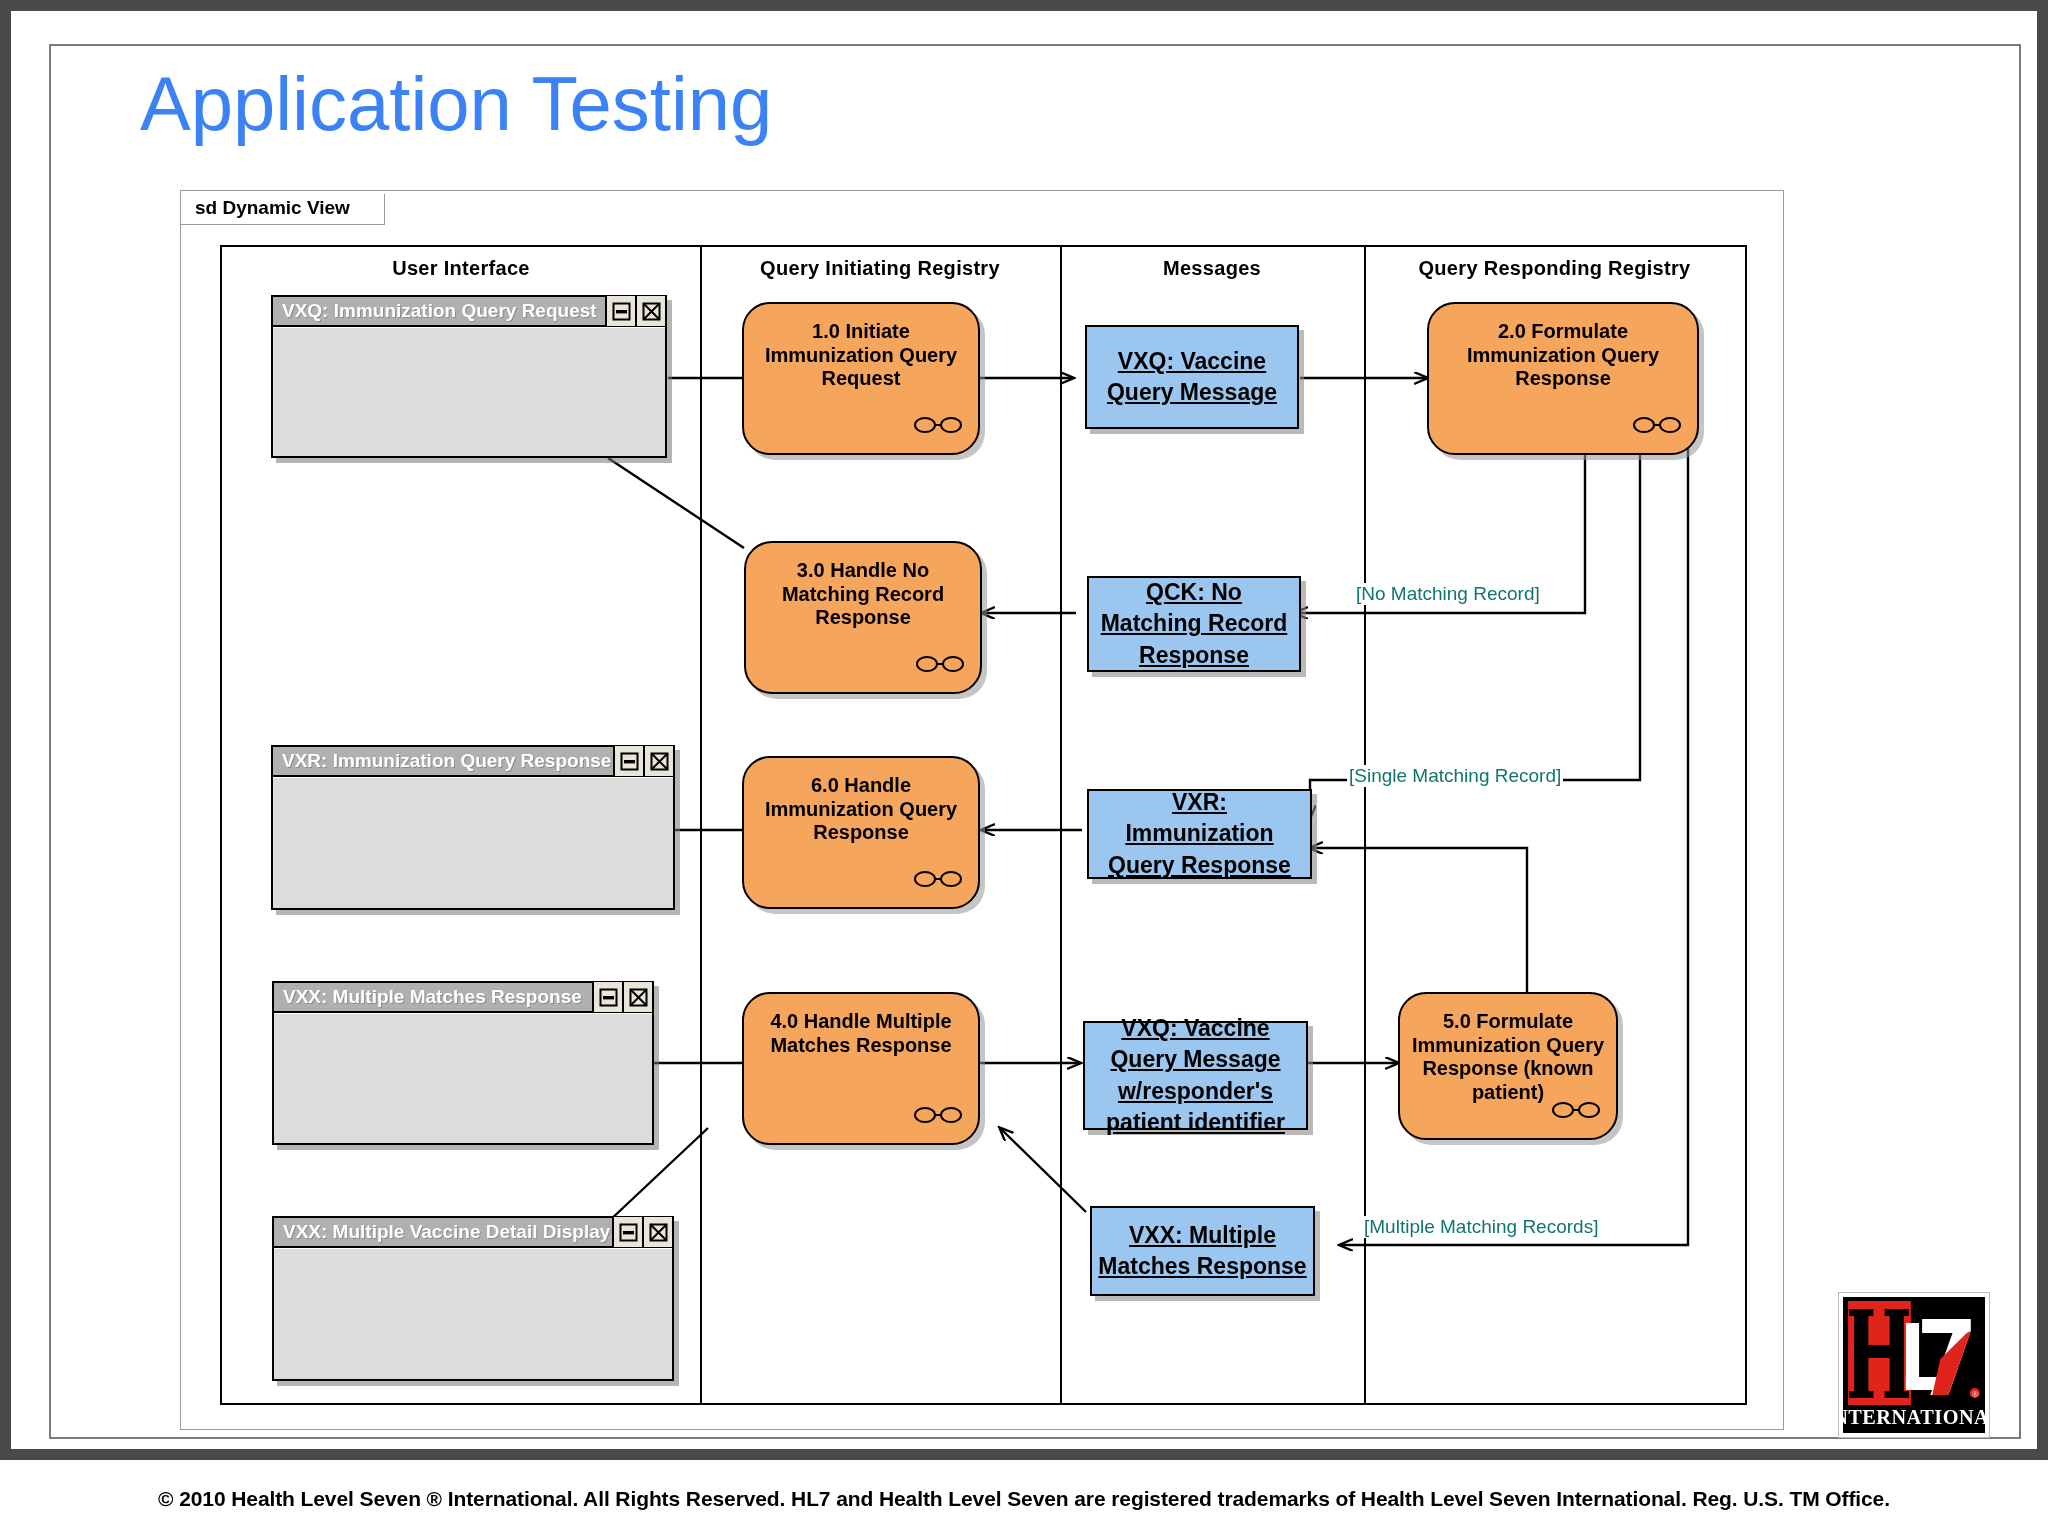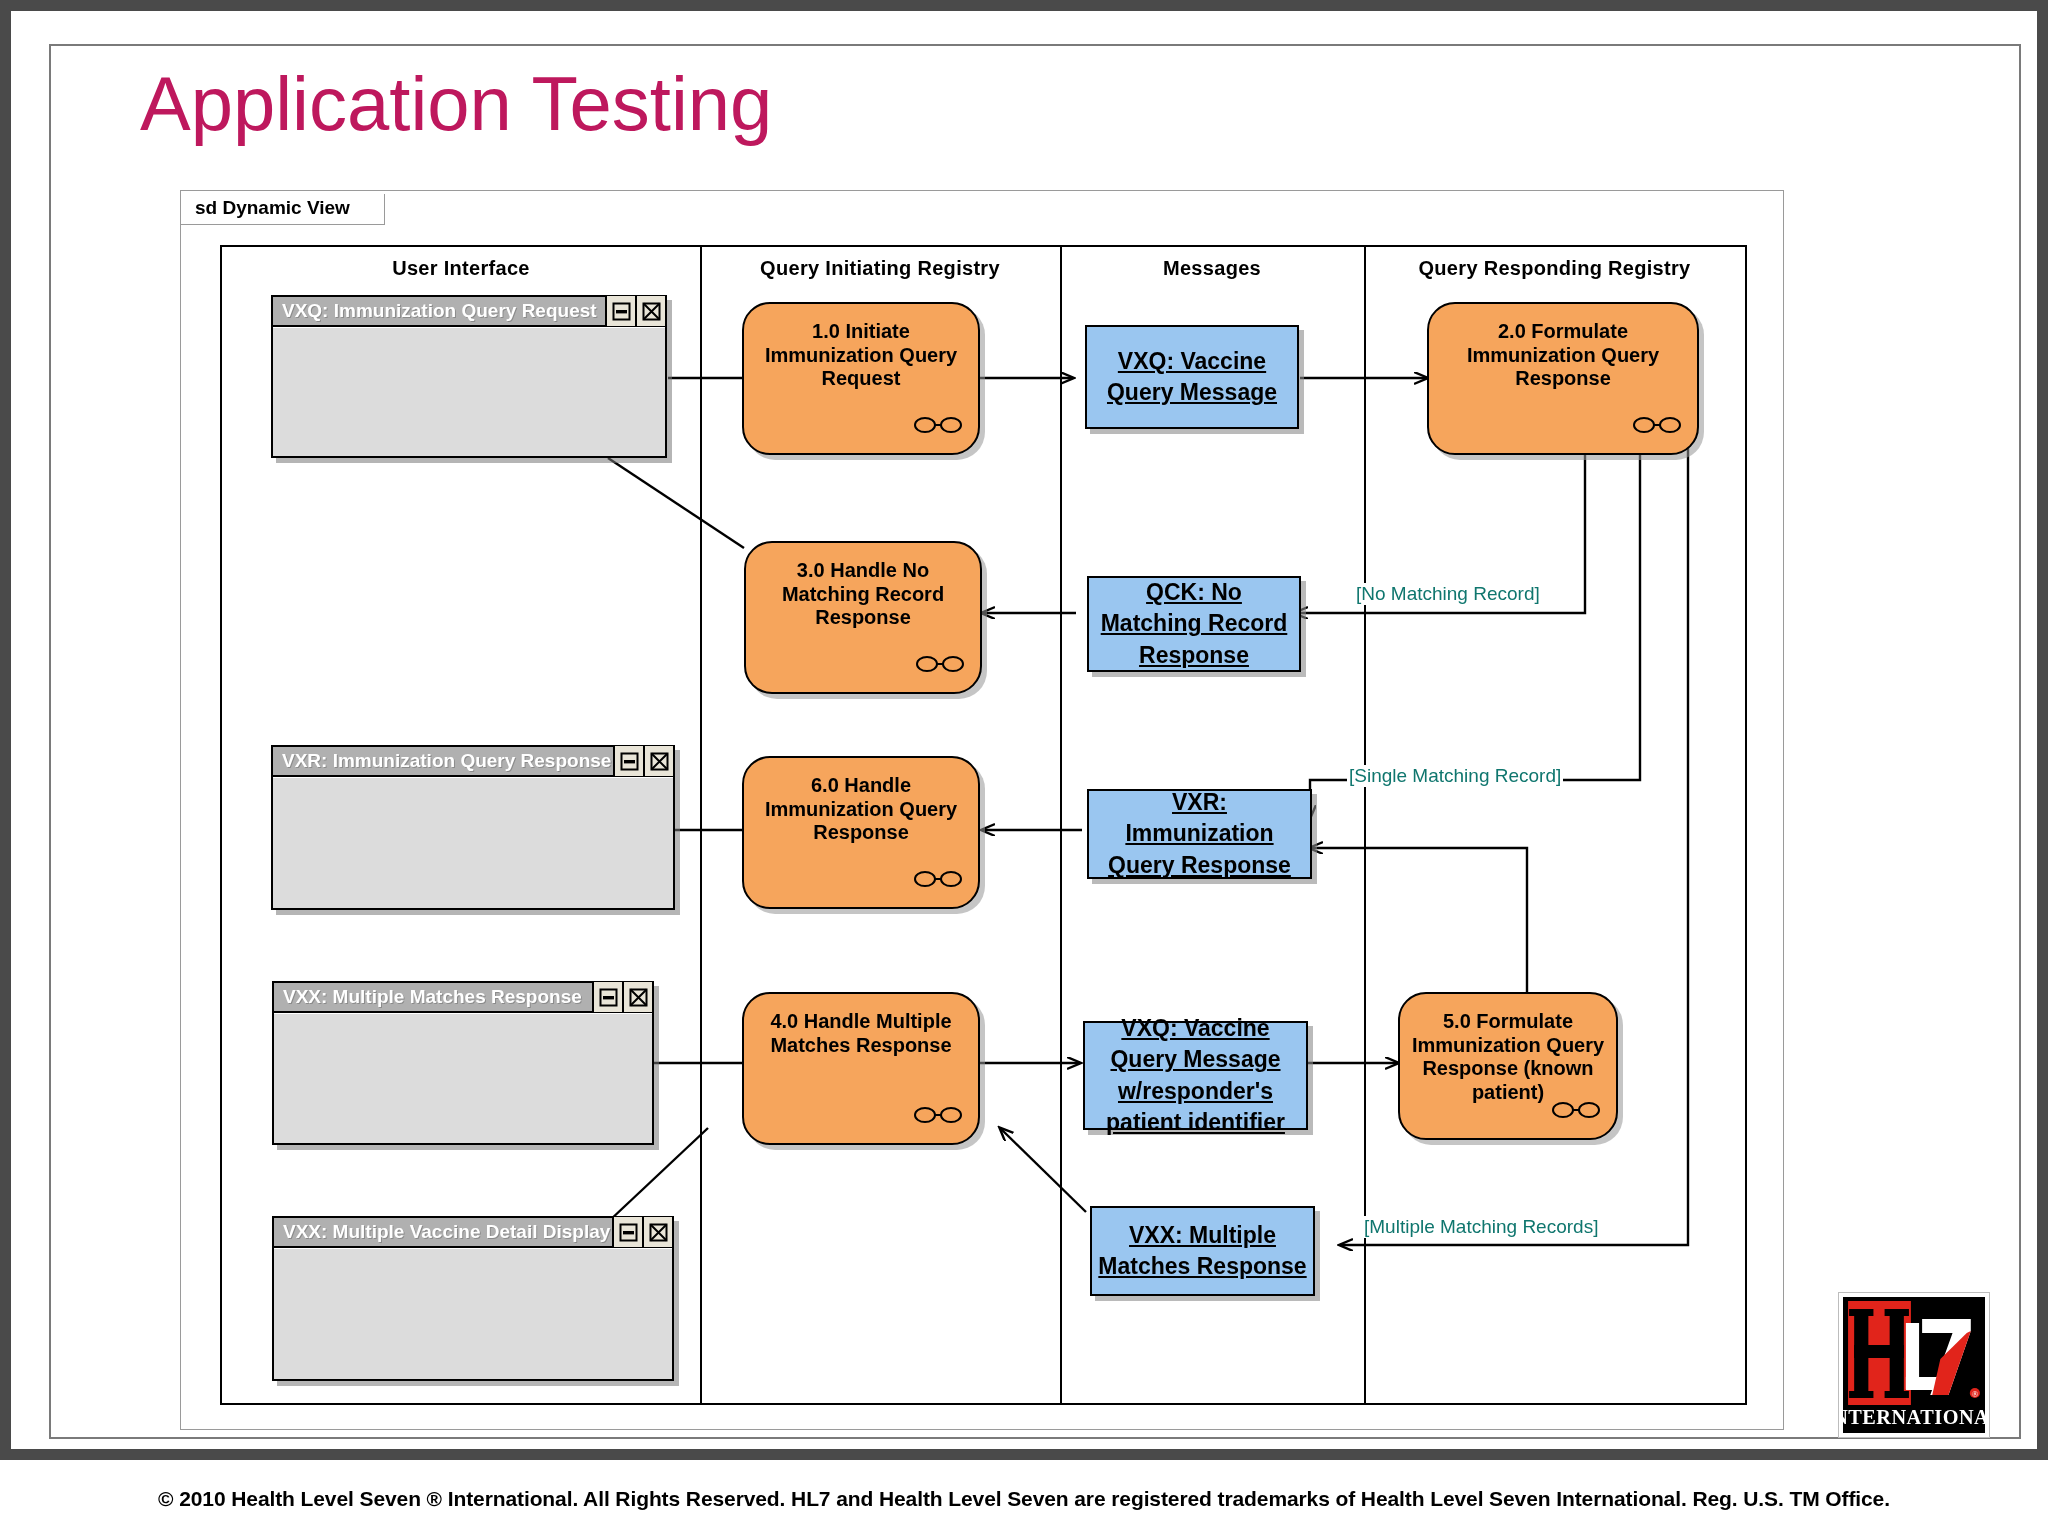--- a/index.html
+++ b/index.html
@@ -5,21 +5,21 @@
   html,body{margin:0;padding:0;background:#ffffff;}
   body{width:2048px;height:1536px;font-family:"Liberation Sans",sans-serif;overflow:hidden;}
 
   .slide{position:relative;width:2048px;height:1536px;background:#ffffff;box-sizing:border-box;}
 
   
   .frame-outer{position:absolute;left:0;top:0;width:2048px;height:1460px;border:11px solid #4a4a4a;box-sizing:border-box;background:#ffffff;}
   .frame-inner{position:absolute;left:38px;top:33px;width:1972px;height:1395px;border:2px solid #7a7a7a;box-sizing:border-box;background:#ffffff;}
 
   
-  .slide-title{position:absolute;left:140px;top:60px;font-size:76px;font-weight:400;color:#be185d;letter-spacing:0px;font-family:"Liberation Sans",sans-serif;white-space:nowrap;}
+  .slide-title{position:absolute;left:140px;top:60px;font-size:76px;font-weight:400;color:#3b82f6;letter-spacing:0px;font-family:"Liberation Sans",sans-serif;white-space:nowrap;}
 
   
   .uml-frame{position:absolute;left:180px;top:190px;width:1604px;height:1240px;border:1px solid #9a9a9a;box-sizing:border-box;background:#fff;}
   .uml-tab{position:absolute;left:180px;top:190px;height:35px;background:#ffffff;border:1px solid #9a9a9a;border-bottom:1px solid #9a9a9a;box-sizing:border-box;padding:0 34px 0 14px;display:flex;align-items:center;font-size:19px;font-weight:bold;color:#000;white-space:nowrap;}
   .uml-tab::after{content:"";position:absolute;right:-17px;top:0px;width:18px;height:34px;border-right:0;background:linear-gradient(to bottom left, #ffffff 49.6%, transparent 50%);border-left:0;}
 
   
   .lanes{position:absolute;left:220px;top:245px;width:1527px;height:1160px;border:2px solid #000;box-sizing:border-box;background:#fff;}
   .lane{position:absolute;top:0;height:100%;box-sizing:border-box;}
   .lane-div{position:absolute;top:0;height:100%;width:0;border-left:2px solid #000;}

